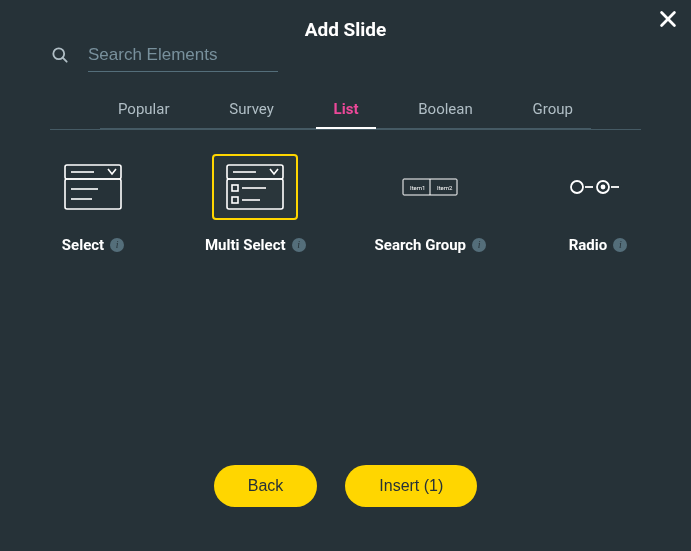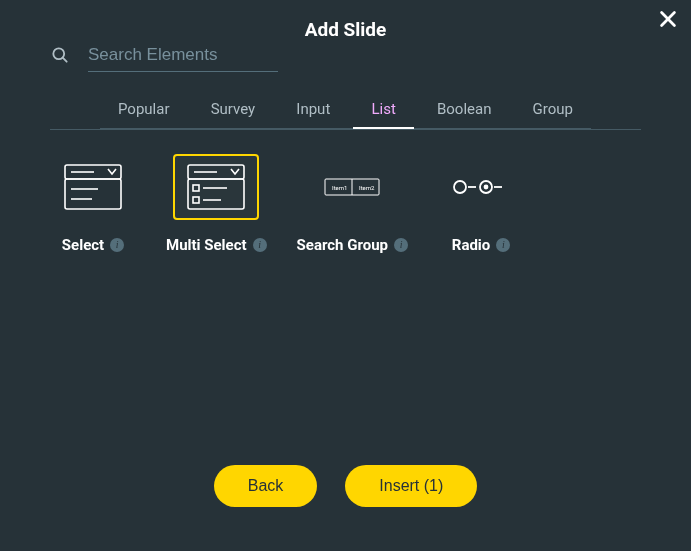--- a/index.html
+++ b/index.html
@@ -65,36 +65,37 @@
     text-align: right;
   }
   .tab {
     padding: 8px 18px 10px 18px;
     font-size: 15px;
     color: #b0bec5;
     cursor: pointer;
     position: relative;
   }
   .tab.active {
-    color: #f0abfc;
-    font-weight: 400;
+    color: #ec4899;
+    font-weight: 700;
   }
   .tab.active::after {
     content: "";
     position: absolute;
     left: 0; right: 0; bottom: -1px;
     height: 2px;
     background: #fff;
   }
   .grid {
     display: flex;
     gap: 30px;
     padding: 24px 50px 0 50px;
     flex: 1;
     align-items: flex-start;
+    justify-content: space-between;
   }
   .element {
     display: flex;
     flex-direction: column;
     align-items: center;
     cursor: pointer;
   }
   .thumb {
     width: 86px;
     height: 66px;
@@ -173,21 +174,20 @@
           <line x1="20" y1="20" x2="15.2" y2="15.2" stroke-linecap="round"></line>
         </svg>
     </span>
     <input class="search-input" type="text" placeholder="Search Elements" style="">
   </div>
 
   <div class="tabs-wrap">
     <div class="tabs">
       <div class="tab">Popular</div>
       <div class="tab">Survey</div>
-      <div class="tab">Input</div>
       <div class="tab active">List</div>
       <div class="tab">Boolean</div>
       <div class="tab">Group</div>
     </div>
   </div>
 
   <div class="grid">
 
     <div class="element">
       <div class="thumb">

